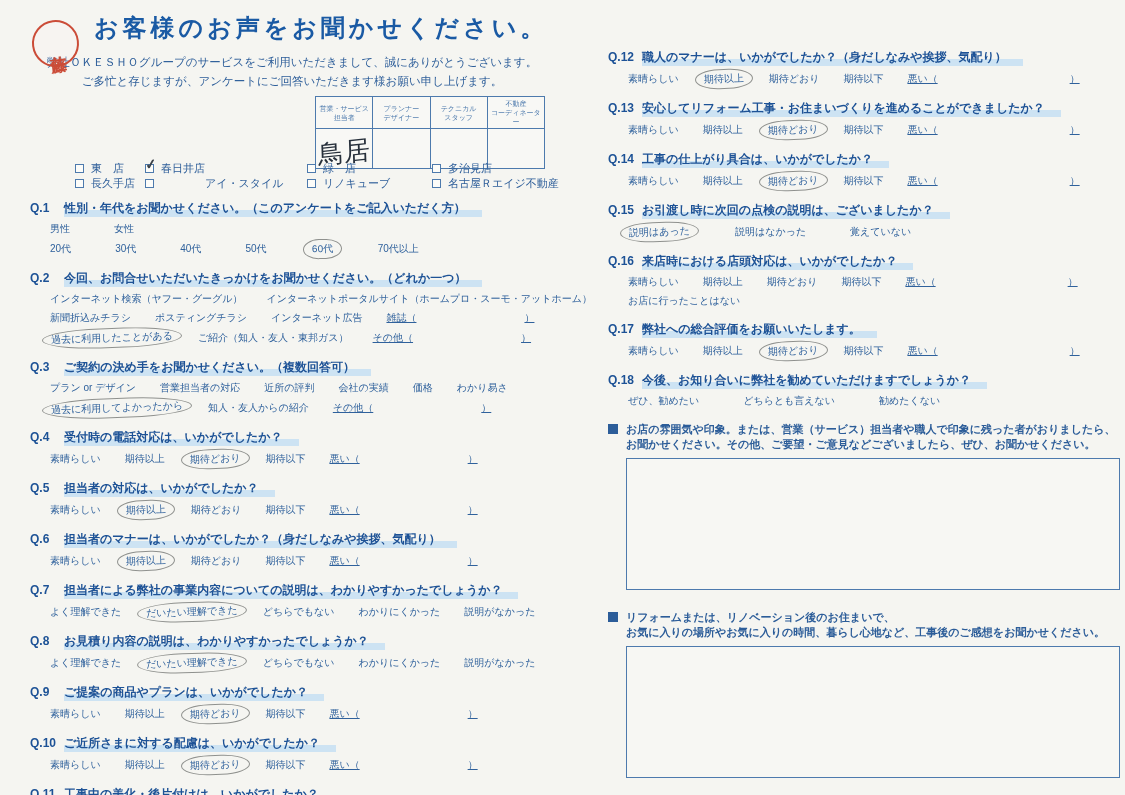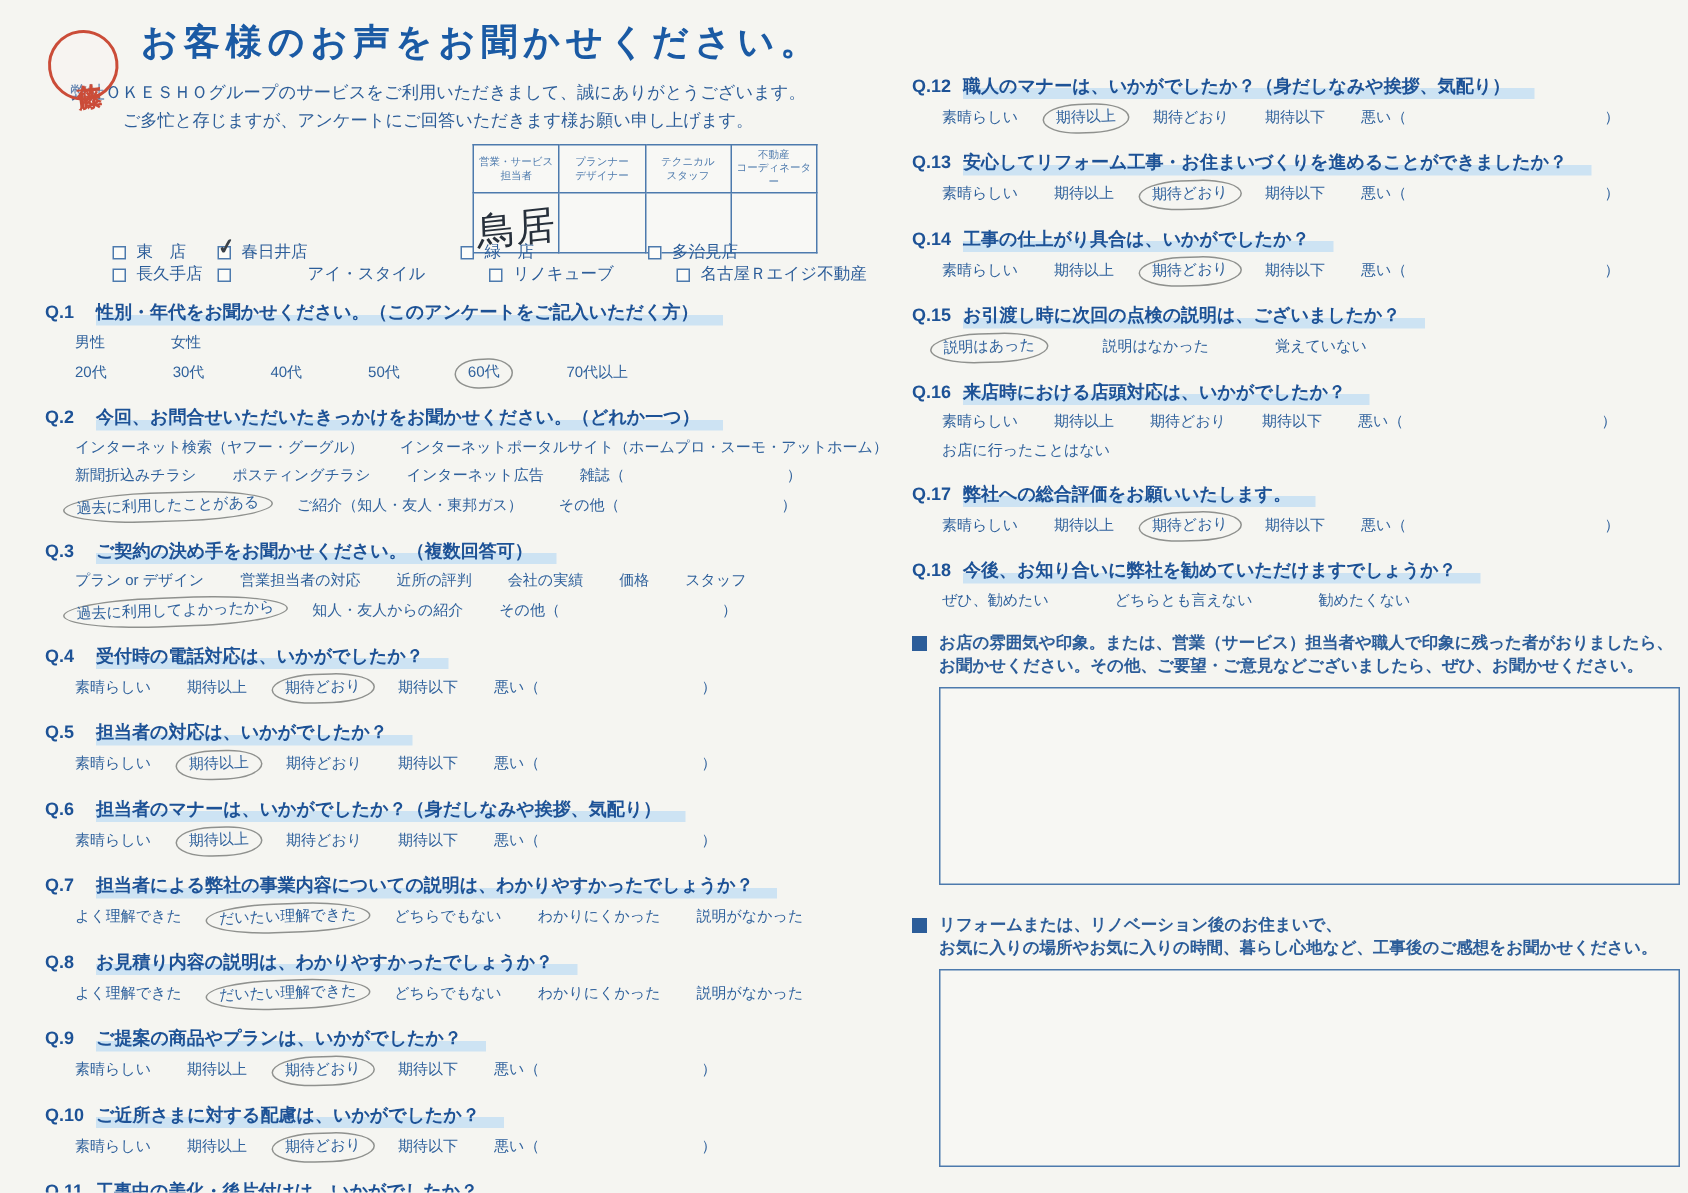--- a/index.html
+++ b/index.html
@@ -63,21 +63,21 @@
   .q-no { width:34px; flex:none; }
   .q-text { background:linear-gradient(to bottom, transparent 58%, #cde3f3 58%); padding-right:16px; }
   .q-row { padding-left:20px; margin-top:5px; line-height:14px; font-size:10px; display:flex; align-items:center; white-space:nowrap;text-align:center; }
   .opt { margin-right:24px; white-space:nowrap; }
   .wide .opt { margin-right:44px; }
   .circled {
     display:inline-block; border:1.4px solid #8f918e; border-radius:50% / 60%;
     padding:2px 8px; margin:-2px 16px -2px -8px; transform:rotate(-2deg);
   }
   .wide .circled { margin-right:36px; }
-  .opt-paren { display:inline-flex; align-items:center; margin-right:0; }
+  .opt-paren { display:inline-flex; align-items:center; margin-right:0;text-decoration:underline; }
   .paren-gap { display:inline-block; width:108px; height:10px; }
   .col-right .paren-gap { width:132px; }
 
   
   #comments { margin-top:14px; }
   .comment-section { margin-bottom:20px; }
   .comment-header { display:flex; font-size:11px; line-height:15px; color:#2c5d99; font-weight:bold; }
   .bullet { width:10px; height:10px; background:#2c5d99; margin:2px 8px 0 0; flex:none; }
   .comment-lines { }
   .comment-box {
@@ -144,21 +144,21 @@
         </div>
         <div class="stores-row">
           <span class="store-cell" style="width: 70px;">
             <span class="checkbox"></span>
             <span>長久手店</span>
           </span>
           <span class="store-cell" style="width: 162px; gap: 44px;">
             <span class="checkbox"></span>
             <span>アイ・スタイル</span>
           </span>
-          <span class="store-cell" style="width: 125px; margin-left: 19px;">
+          <span class="store-cell" style="width: 125px;">
             <span class="checkbox"></span>
             <span>リノキューブ</span>
           </span>
           <span class="store-cell" style="width: 160px;">
             <span class="checkbox"></span>
             <span>名古屋Ｒエイジ不動産</span>
           </span>
         </div>
       </div>
   </div>
@@ -214,21 +214,21 @@
         <div class="q-title">
           <span class="q-no">Q.3</span>
           <span class="q-text">ご契約の決め手をお聞かせください。（複数回答可）</span>
         </div>
         <div class="q-row">
           <span class="opt">プラン or デザイン</span>
           <span class="opt">営業担当者の対応</span>
           <span class="opt">近所の評判</span>
           <span class="opt">会社の実績</span>
           <span class="opt">価格</span>
-          <span class="opt">スタッフ</span>
+          <span class="opt">わかり易さ</span>
         </div>
         <div class="q-row">
           <span class="opt circled">過去に利用してよかったから</span>
           <span class="opt">知人・友人からの紹介</span>
           <span class="opt opt-paren">
             <span>その他（</span>
             <span class="paren-gap"></span>
             <span>）</span>
           </span>
         </div>

